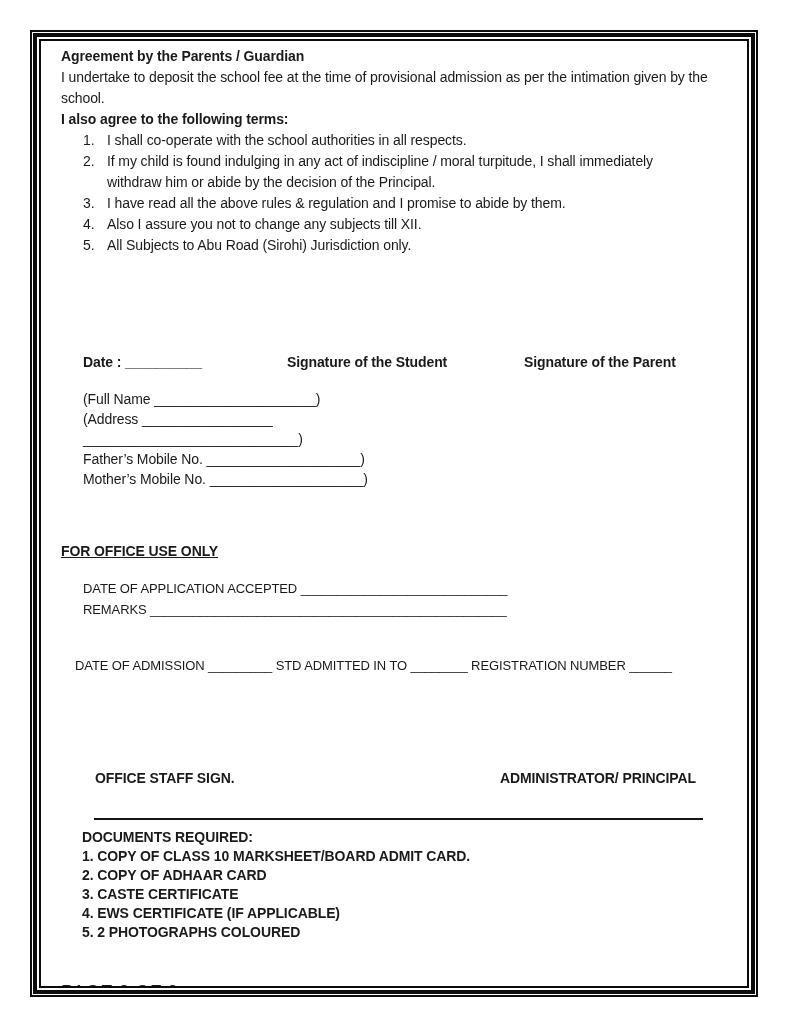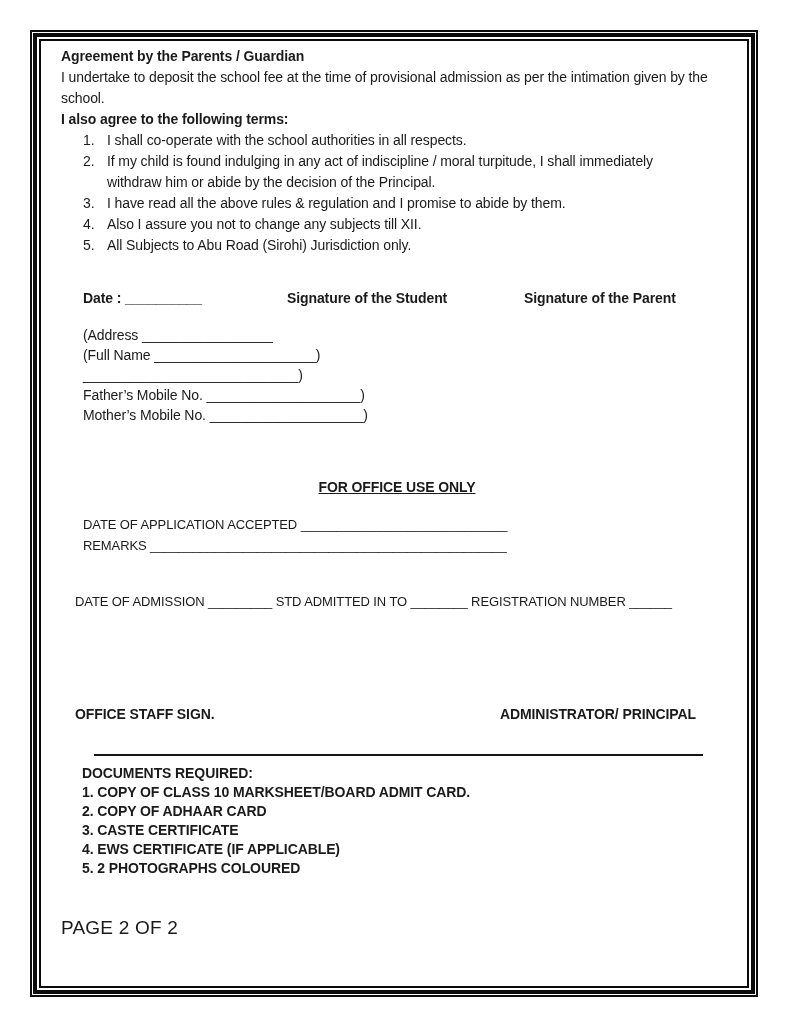--- a/index.html
+++ b/index.html
@@ -17,37 +17,37 @@
   .content { padding:5px 14px 0 20px; font-size:14px; line-height:21px; letter-spacing:-0.1px; }
 
   .b { font-weight:bold; }
   .nowrap { white-space:nowrap; }
   .line { display:block; white-space:nowrap; }
 
   .term-row { display:flex; margin-left:22px; }
   .term-num { width:24px; flex:none; }
   .term-text { flex:1; }
 
-  .sig-row { position:relative; height:21px; margin-top:32px; font-weight:bold;text-align:right; }
+  .sig-row { position:relative; height:21px; margin-top:96px; font-weight:bold;text-align:right; }
   .sig-row > span { position:absolute; white-space:nowrap; top:0; }
   .sig-date    { left:22px; }
   .sig-student { left:226px; }
   .sig-parent  { left:463px; }
 
   .details { margin-top:16px; line-height:20px; }
   .details > div { margin-left:22px; white-space:nowrap; }
 
-  .office-heading { margin-top:52px; text-align:center; font-weight:bold; text-decoration:underline; }
+  .office-heading { margin-top:52px; text-align:left; font-weight:bold; text-decoration:underline; }
   .office-line { margin-left:22px; font-size:13px; white-space:nowrap; }
   .office-line.first { margin-top:16px; }
   .office-line.admission { margin-top:35px;margin-left:14px; }
 
   .staff-row { position:relative; height:21px; margin-top:92px; font-weight:bold; }
   .staff-row > span { position:absolute; white-space:nowrap; top:0; }
-  .staff-left  { left:14px; }
+  .staff-left  { left:34px; }
   .staff-right { left:439px; }
 
   .sep-line { margin:29px 0 0 33px; width:609px; height:0; border-top:2px solid #161616; }
 
   .docs { font-weight:bold; line-height:19px; margin-top:8px; }
   .docs > div { margin-left:21px; white-space:nowrap; }
 
   .page-num { margin-top:39px; text-align:left; font-size:19px; letter-spacing:0.2px; }
 </style>
 </head>
@@ -101,22 +101,22 @@
           </div>
         </div>
 
         <div class="sig-row">
           <span class="sig-date">Date : __________</span>
           <span class="sig-student">Signature of the Student</span>
           <span class="sig-parent">Signature of the Parent</span>
         </div>
 
         <div class="details">
+          <div>(Full Name _____________________)</div>
           <div>(Address _________________</div>
-          <div>(Full Name _____________________)</div>
           <div>____________________________)</div>
           <div>Father’s Mobile No. ____________________)</div>
           <div>Mother’s Mobile No. ____________________)</div>
         </div>
 
         <div class="office-heading">FOR OFFICE USE ONLY</div>
 
         <div class="office-line first">DATE OF APPLICATION ACCEPTED _____________________________</div>
         <div class="office-line">REMARKS __________________________________________________</div>
         <div class="office-line admission">DATE OF ADMISSION _________ STD ADMITTED IN TO ________ REGISTRATION NUMBER ______</div>

